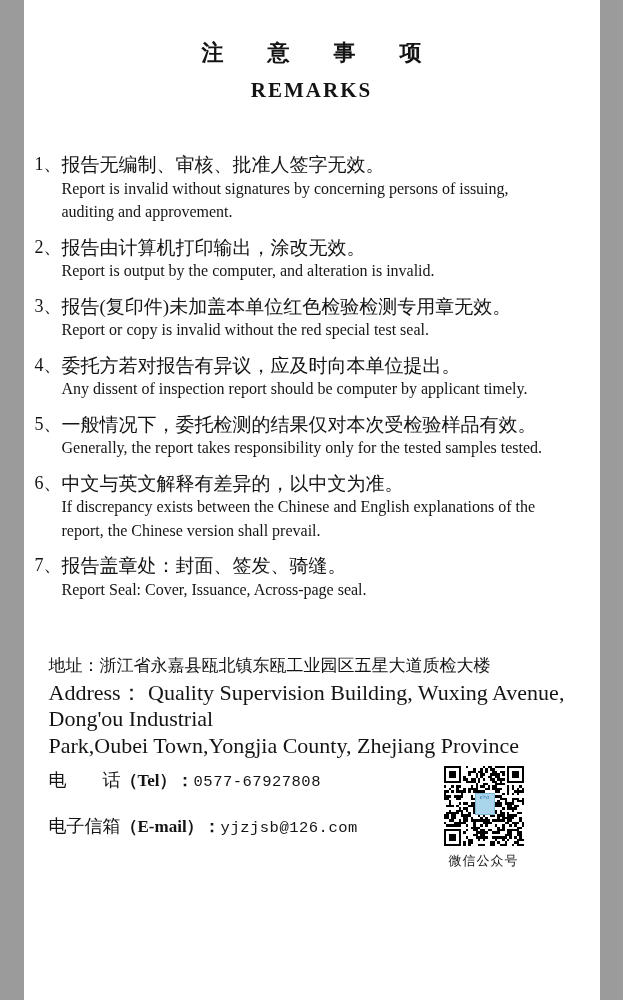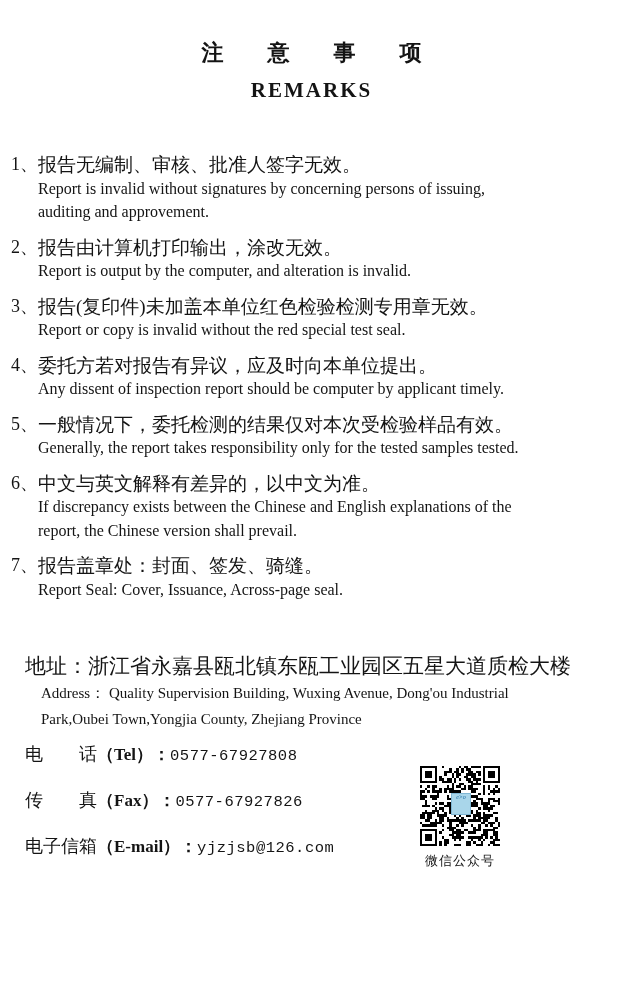--- a/index.html
+++ b/index.html
@@ -2,21 +2,21 @@
 <html><head>
 <meta charset="utf-8">
 <style>
   html,body{margin:0;padding:0;}
   body{
     font-family:"Liberation Serif","DejaVu Serif",serif;
     background:#9b9b9b;
   }
   .page{
     position:relative;
-    width:623px;height:1000px;
+    width:576px;height:1000px;
     margin:0 auto;
     background:#ffffff;
     color:#141414;
     overflow:hidden;
   }
   
   .header{width:555px;margin:0 auto;text-align:center;}
   .title-zh{
     padding-top:40px;
     font-size:22px;
@@ -49,22 +49,22 @@
   .remark-en{
     font-size:16px;
     line-height:23.5px;
     white-space:pre-line;
   }
   
   .address{
     margin:52px 0 0 25px;
     width:575px;
   }
-  .address-zh{font-size:21px;line-height:26.5px;}
-  .address-en{font-size:15px;line-height:26.5px;white-space:pre-line;margin-left:16px;}
+  .address-zh{font-size:17px;line-height:26.5px;}
+  .address-en{font-size:22px;line-height:26.5px;white-space:pre-line;}
   
   .contact{margin:10px 0 0 25px;}
   .contact-row{
     margin-bottom:21px;
     font-size:18px;
     line-height:23px;
     white-space:nowrap;
   }
   .contact-label{
     display:inline-block;
@@ -186,23 +186,20 @@
 
   <div class="address">
     <div class="address-zh">地址：浙江省永嘉县瓯北镇东瓯工业园区五星大道质检大楼</div>
     <div class="address-en">Address：  Quality Supervision Building, Wuxing Avenue, Dong'ou Industrial
 Park,Oubei Town,Yongjia County, Zhejiang Province</div>
   </div>
 
   <div class="contact">
     <div class="contact-row">
       <span class="contact-label">电 话</span><span class="contact-paren">（Tel）：</span><span class="contact-value">0577-67927808</span>
-    </div>
-    <div class="contact-row">
-      <span class="contact-label">传 真</span><span class="contact-paren">（Fax）：</span><span class="contact-value">0577-67927826</span>
     </div>
     <div class="contact-row">
       <span class="contact-label">电子信箱</span><span class="contact-paren">（E-mail）：</span><span class="contact-value">yjzjsb@126.com</span>
     </div>
   </div>
 
   <div class="qr-block">
     <div class="qr-code">
       <svg id="qr-svg" width="80" height="80" viewBox="0 0 33 33" shape-rendering="crispEdges">
           <rect x="9" y="0" width="1" height="1" fill="#000"></rect>

